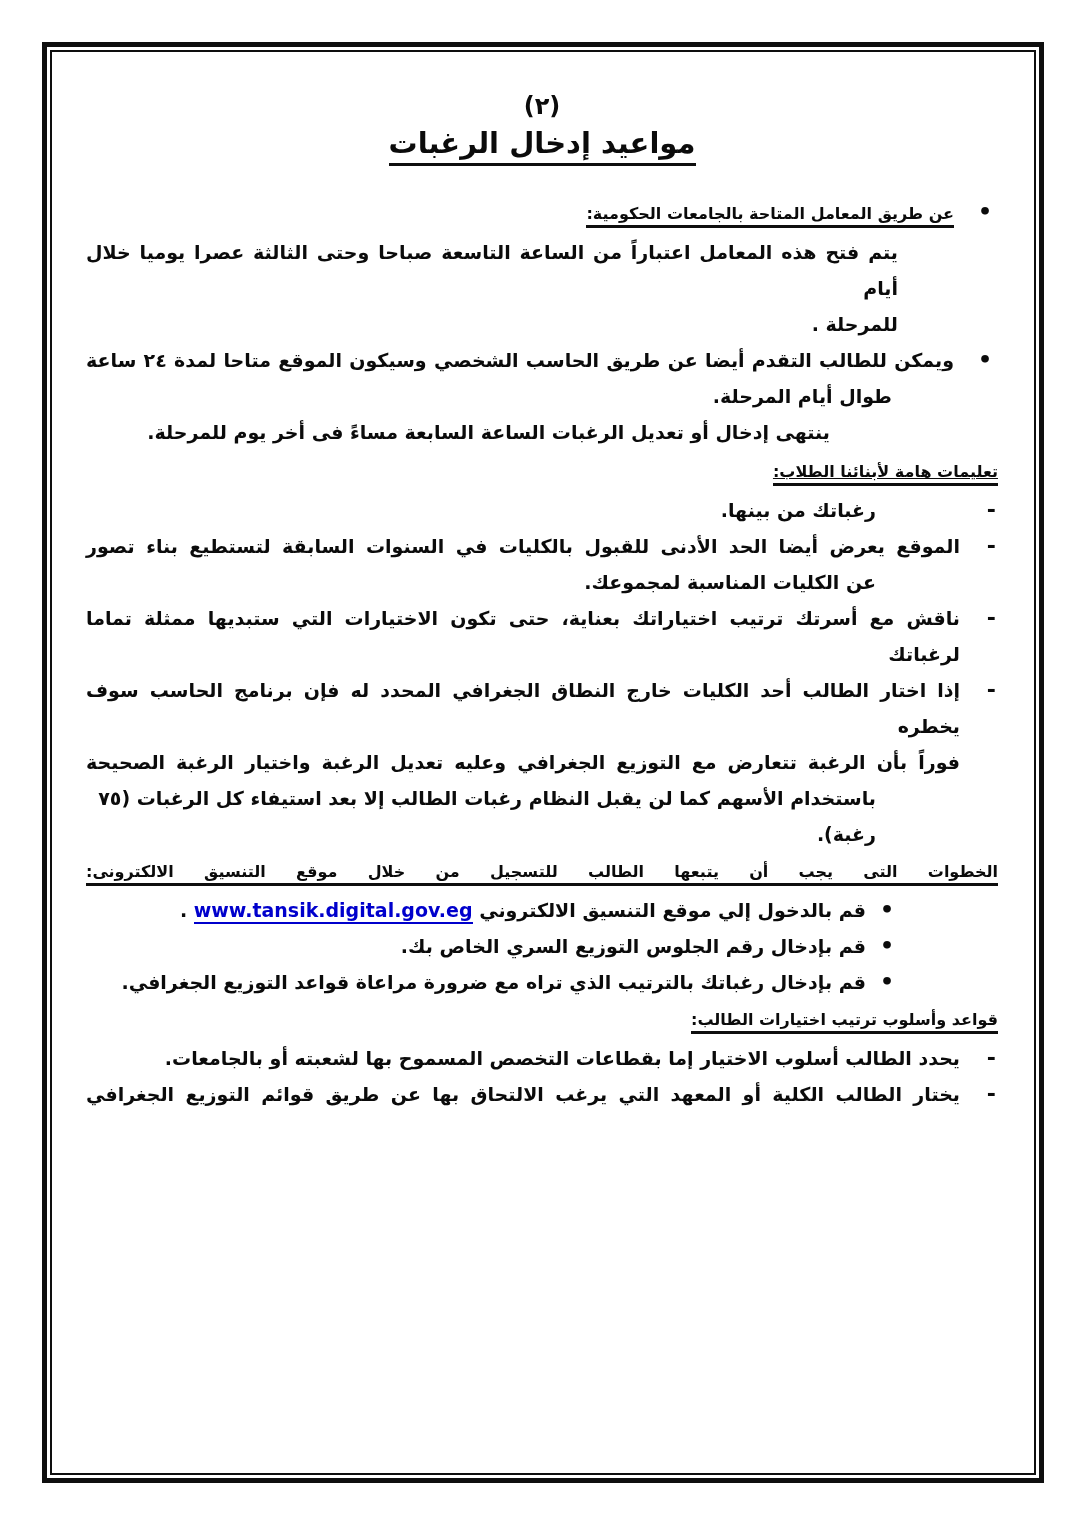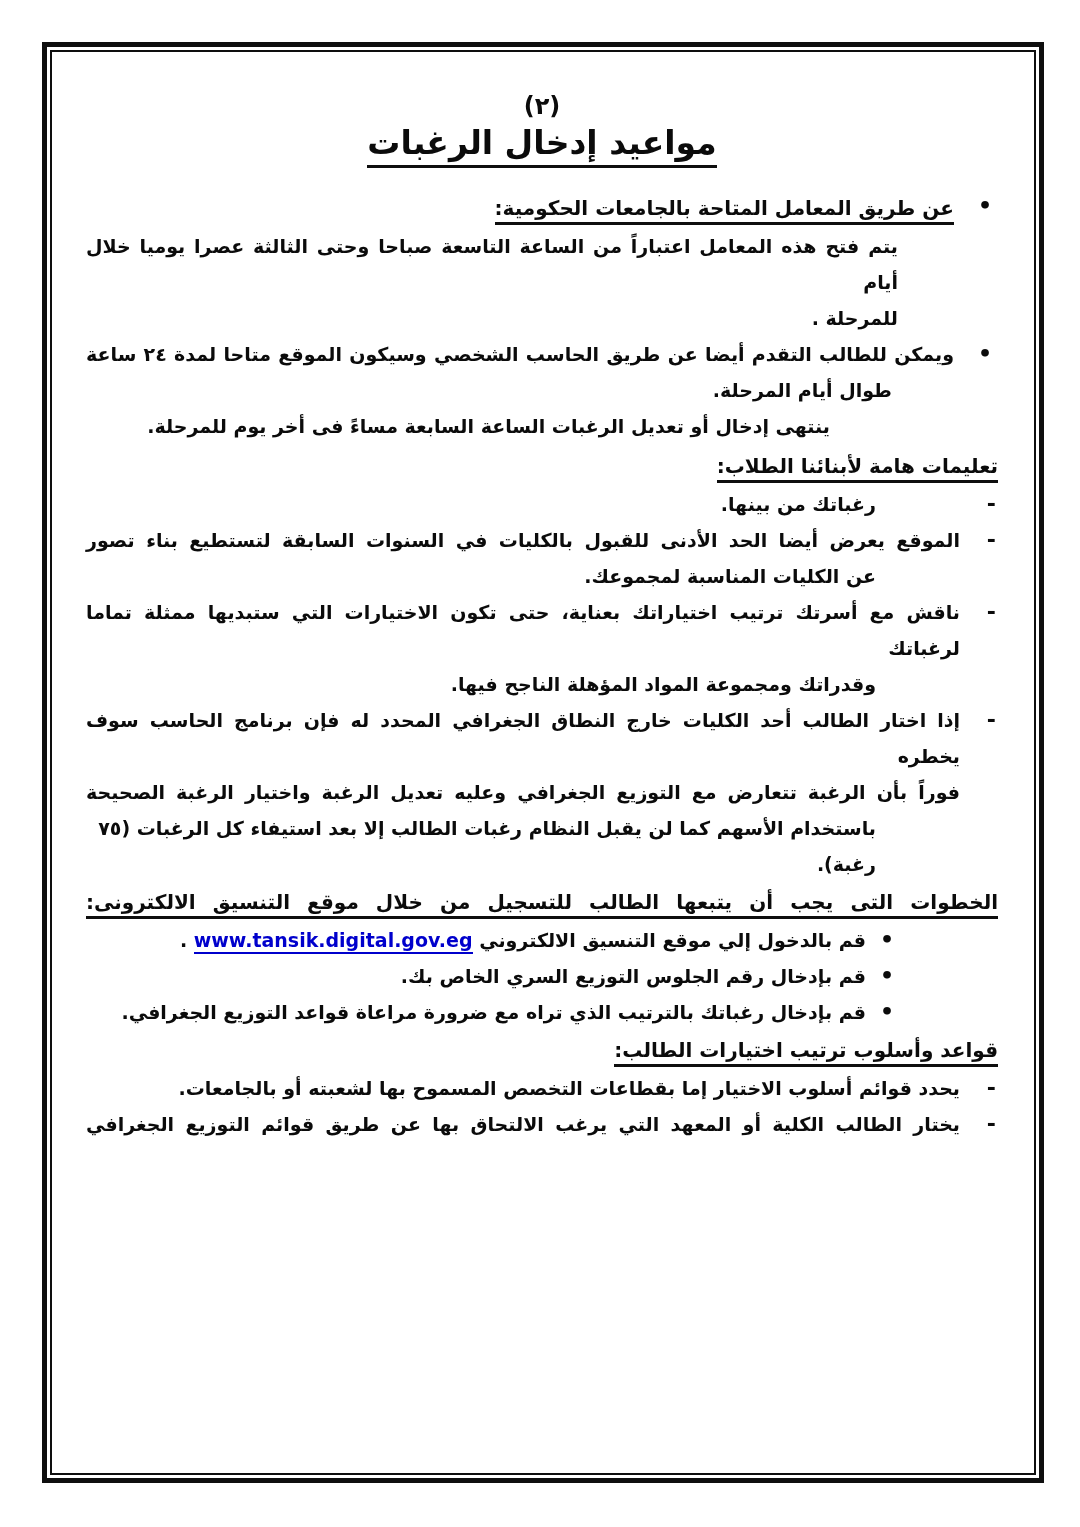--- a/index.html
+++ b/index.html
@@ -6,40 +6,40 @@
   body{width:1080px;height:1527px;position:relative;overflow:hidden;
        font-family:"DejaVu Sans","Liberation Sans",sans-serif;
        font-weight:bold;color:#0b0b0b;}
   .frame{position:absolute;left:42px;top:42px;width:1002px;height:1441px;
          border:5px solid #0e0e0e;box-sizing:border-box;}
   .frame-inner{position:absolute;inset:3px;border:2px solid #0e0e0e;}
   .content{position:absolute;inset:0;direction:rtl;
            padding:38px 36px 0 34px;box-sizing:border-box;}
   .center{text-align:center;}
   .page-num{font-size:24px;line-height:32px;}
-  .doc-title{font-size:33px;line-height:42px;margin-bottom:24px;}
+  .doc-title{font-size:29px;line-height:42px;margin-bottom:30px;}
   .doc-title span{border-bottom:3px solid #0e0e0e;padding-bottom:3px;}
   .u{border-bottom:3px solid #0e0e0e;padding-bottom:2px;}
-  .h1{font-size:20px;line-height:40px;}
+  .h1{font-size:16px;line-height:40px;}
   .line{font-size:19px;line-height:36px;}
   .just{text-align:justify;text-align-last:justify;}
   .rline{text-align:right;}
   .item{display:flex;direction:rtl;}
   .marker{flex:0 0 44px;font-size:22px;line-height:36px;text-align:right;padding-right:6px;box-sizing:border-box;}
   .marker.dashm{flex:0 0 38px;padding-right:2px;}
   .marker.subm{flex:0 0 32px;padding-right:4px;}
   .itext{flex:1;min-width:0;}
   .indent1{padding-right:100px;} 
   .indent-note{padding-right:100px;}
   .indent-note2{padding-right:168px;}
   .last-w{padding-right:84px;} 
   .last-b{padding-right:62px;} 
   .steps-ind{padding-right:100px;}
   .link{color:#0000cc;border-bottom:2px solid #0000cc;text-decoration:none;padding-bottom:1px;margin-top:9px;}
-  .sec-gap{margin-top:2px;}
+  .sec-gap{margin-top:2px;text-decoration:underline;}
 </style>
 </head>
 <body>
 
 <div class="frame">
   <div class="frame-inner">
     <div class="content">
 
       <div class="center page-num">(٢)</div>
       <div class="center doc-title">
@@ -84,21 +84,20 @@
         <div class="itext">
           <div class="line just">الموقع يعرض أيضا الحد الأدنى للقبول بالكليات في السنوات السابقة لتستطيع بناء تصور</div>
           <div class="line rline last-w">عن الكليات المناسبة لمجموعك.</div>
         </div>
       </div>
 
       <div class="item">
         <span class="marker dashm">-</span>
         <div class="itext">
           <div class="line just">ناقش مع أسرتك ترتيب اختياراتك بعناية، حتى تكون الاختيارات التي ستبديها ممثلة تماما لرغباتك</div>
-          <div class="line rline last-w">وقدراتك ومجموعة المواد المؤهلة الناجح فيها.</div>
         </div>
       </div>
 
       <div class="item">
         <span class="marker dashm">-</span>
         <div class="itext">
           <div class="line just">إذا اختار الطالب أحد الكليات خارج النطاق الجغرافي المحدد له فإن برنامج الحاسب سوف يخطره</div>
           <div class="line just">فوراً بأن الرغبة تتعارض مع التوزيع الجغرافي وعليه تعديل الرغبة واختيار الرغبة الصحيحة</div>
           <div class="line rline last-w">باستخدام الأسهم كما لن يقبل النظام رغبات الطالب إلا بعد استيفاء كل الرغبات (٧٥ رغبة).</div>
         </div>
@@ -126,21 +125,21 @@
         </div>
       </div>
 
       <div class="h1">
         <span class="u">قواعد وأسلوب ترتيب اختيارات الطالب:</span>
       </div>
 
       <div class="item">
         <span class="marker dashm">-</span>
         <div class="itext">
-          <div class="line rline">يحدد قوائم أسلوب الاختيار إما بقطاعات التخصص المسموح بها لشعبته أو بالجامعات.</div>
+          <div class="line rline">يحدد الطالب أسلوب الاختيار إما بقطاعات التخصص المسموح بها لشعبته أو بالجامعات.</div>
         </div>
       </div>
 
       <div class="item">
         <span class="marker dashm">-</span>
         <div class="itext">
           <div class="line just">يختار الطالب الكلية أو المعهد التي يرغب الالتحاق بها عن طريق قوائم التوزيع الجغرافي</div>
 
         </div>
       </div>

